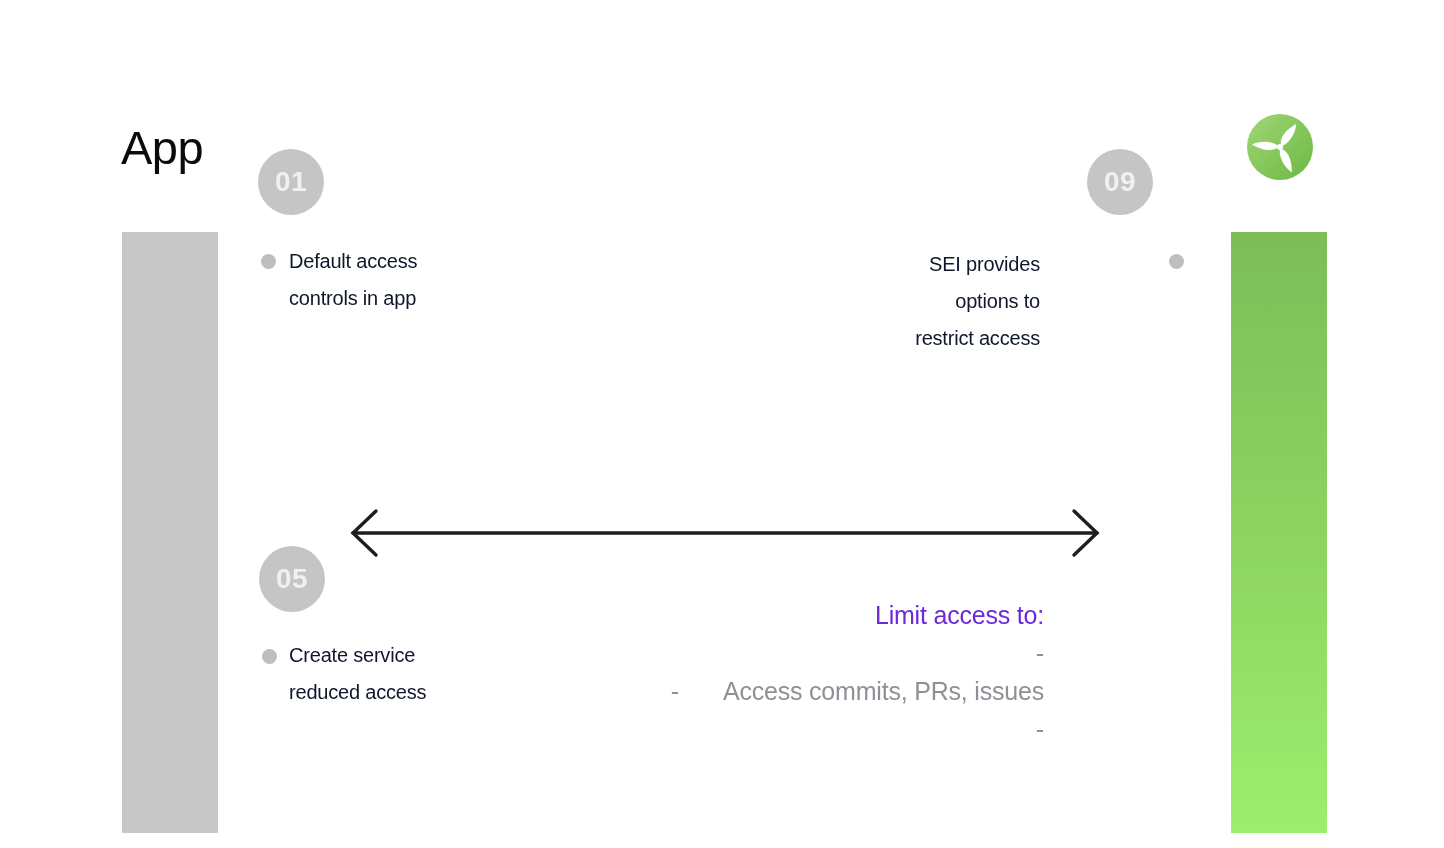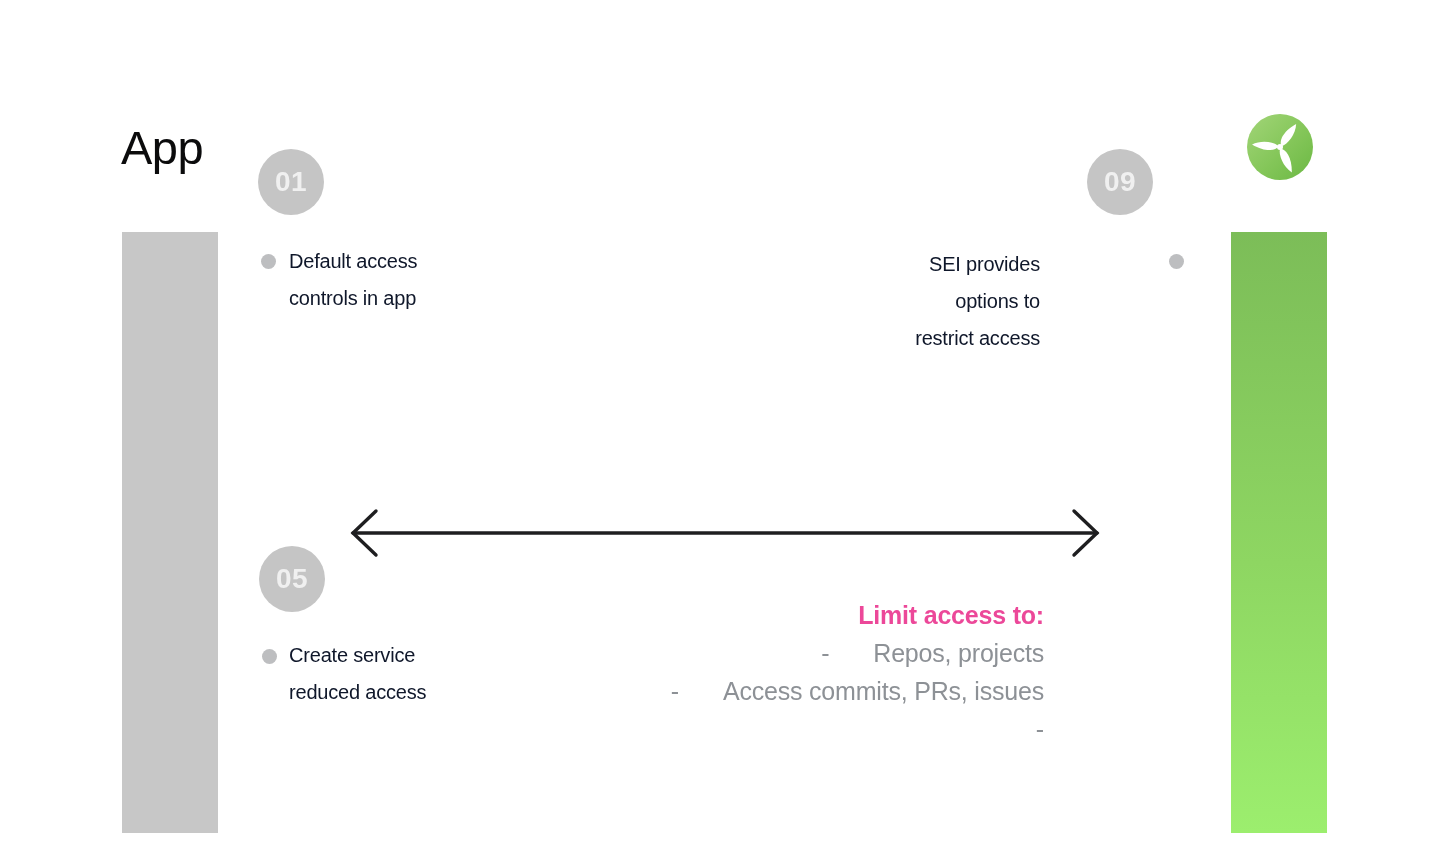--- a/index.html
+++ b/index.html
@@ -116,22 +116,22 @@
     position: absolute;
     right: 288px;
     top: 596px;
     width: 620px;
     text-align: right;
     font-size: 25px;
     line-height: 38px;
     letter-spacing: -0.2px;
   }
   .limit-heading {
-    font-weight: 700;
-    color: #ec4899;
+    font-weight: 400;
+    color: #6d28d9;
   }
   .limit-item {
     display: flex;
     justify-content: flex-end;
     gap: 44px;
     color: #8d9196;
   }
   .limit-item .dash { color: #8d9196; }
 </style>
 </head>
@@ -197,21 +197,20 @@
         <polyline points="32,6 9,28 32,50"></polyline>
         <polyline points="730,6 753,28 730,50"></polyline>
       </g>
     </svg>
   </div>
 
   <div class="limit-block">
     <div class="limit-heading">Limit access to:</div>
     <div class="limit-item">
       <span class="dash">-</span>
-      <span class="txt">Repos, projects</span>
     </div>
     <div class="limit-item">
       <span class="dash">-</span>
       <span class="txt">Access commits, PRs, issues</span>
     </div>
     <div class="limit-item">
       <span class="dash">-</span>
     </div>
   </div>
 

